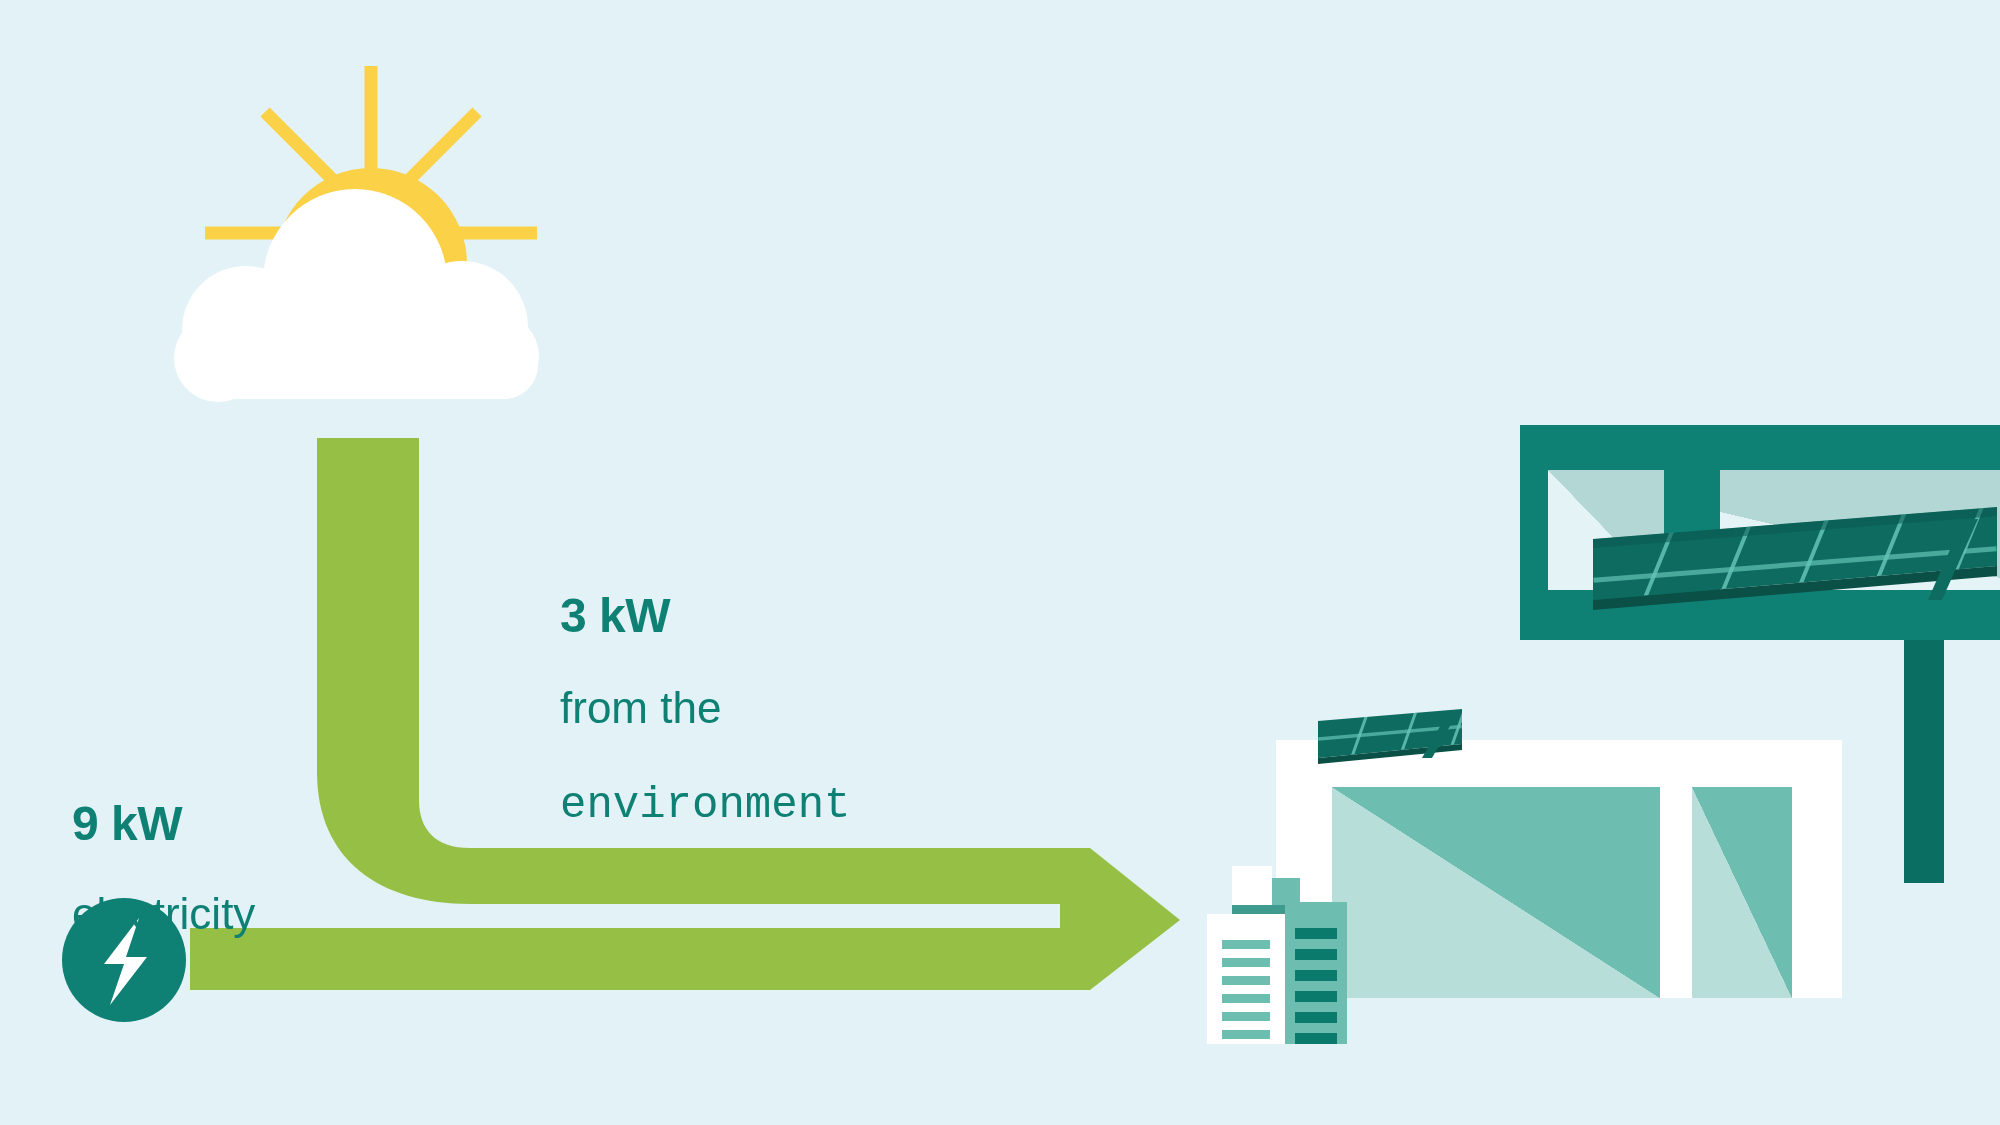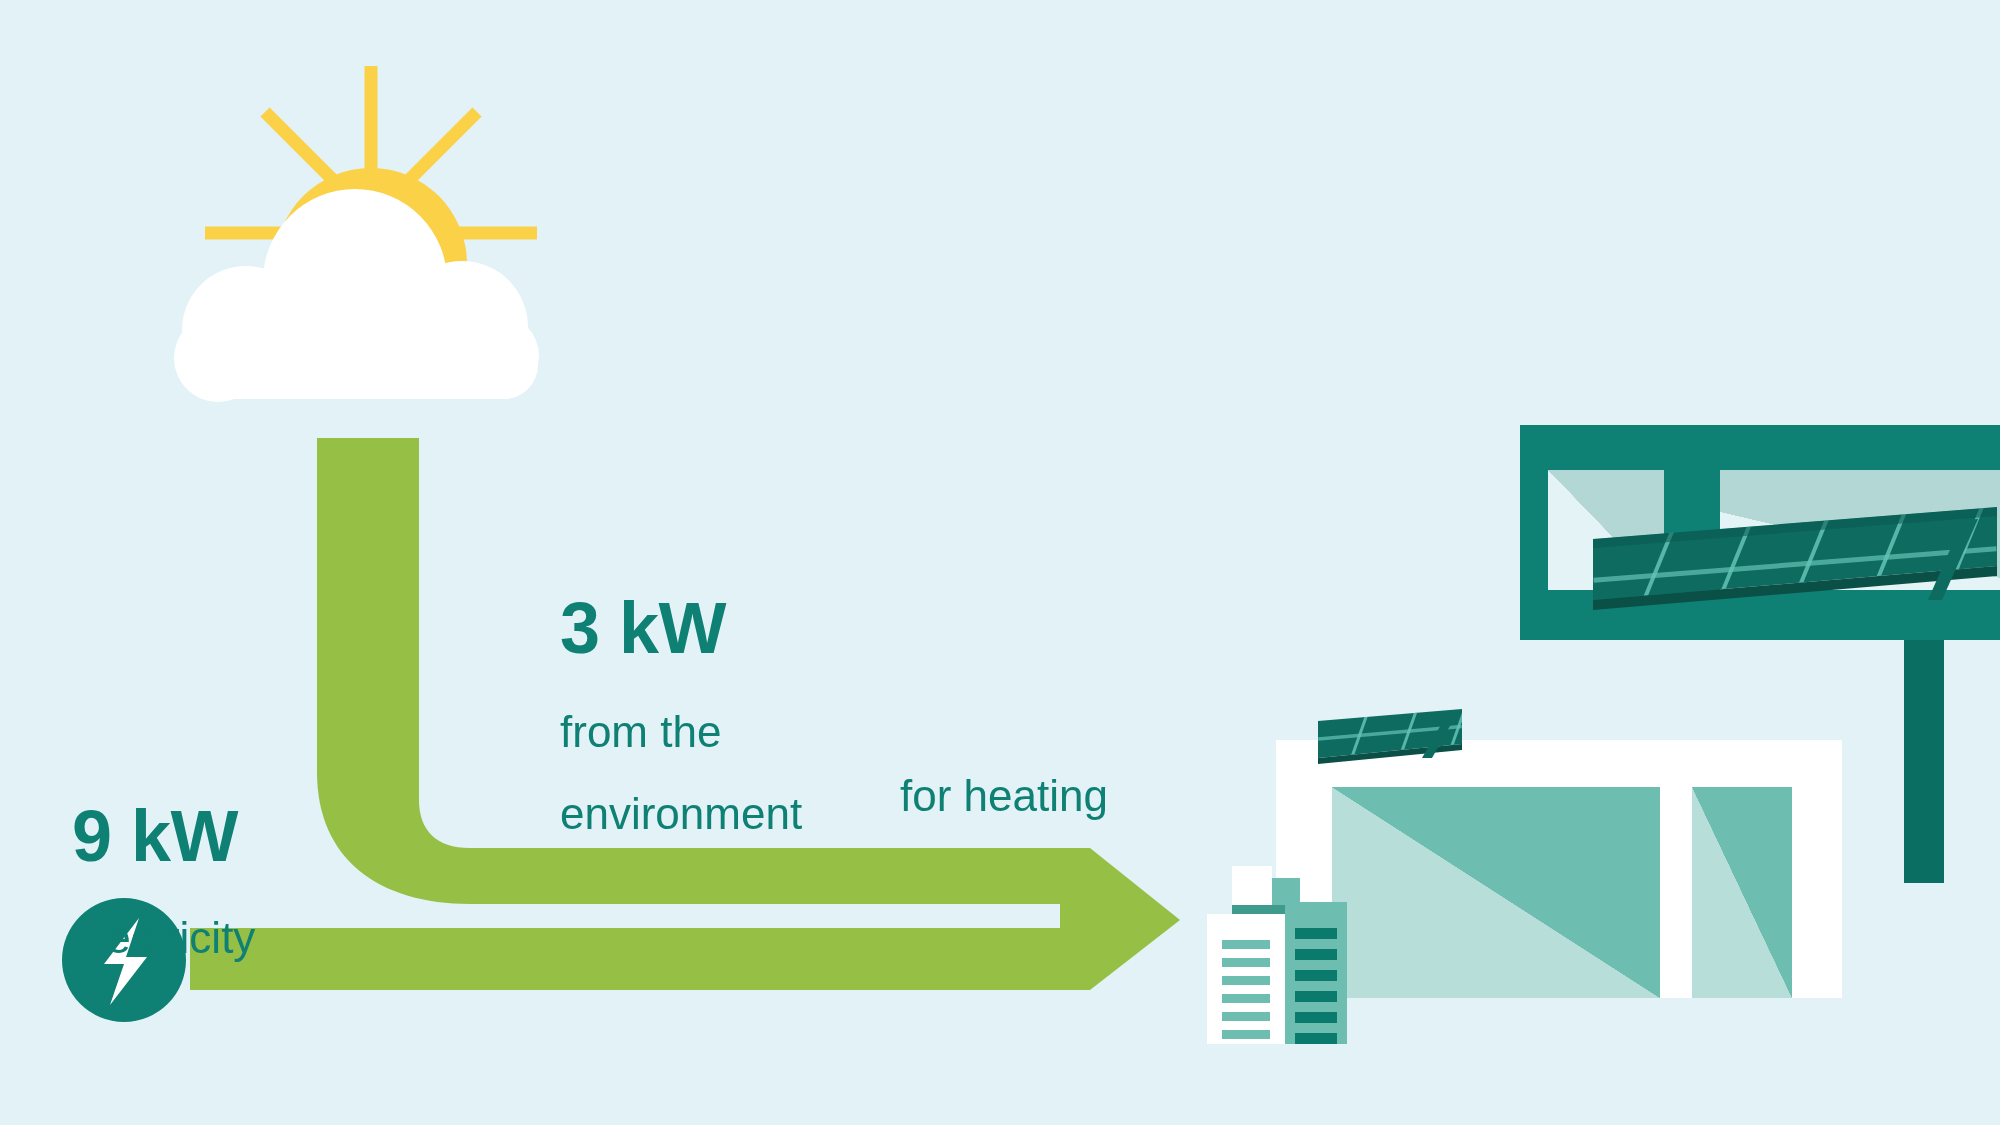--- a/index.html
+++ b/index.html
@@ -24,21 +24,21 @@
     display: block;
   }
   .lbl {
     position: absolute;
     color: #0e8074;
     line-height: 1.0;
     white-space: pre;
   }
   .lbl .big {
     display: block;
-    font-size: 72px;
+    font-size: 48px;
     font-weight: bold;
     letter-spacing: -0.5px;
   }
   .lbl .sub {
     display: block;
     font-size: 44px;
     font-weight: normal;
     margin-top: 10px;
     line-height: 1.08;
   }
@@ -208,20 +208,19 @@
   </svg>
 
   <div class="lbl" id="label-electricity">
     <span class="big">9 kW</span>
     <span class="sub">electricity</span>
   </div>
 
   <div class="lbl" id="label-environment">
     <span class="big">3 kW</span>
     <span class="sub">from the</span>
-    <span class="sub" style="margin-top:2px;">environment</span>
+    <span class="sub" style="margin-top:18px;font-family:Liberation Mono, monospace;">environment</span>
   </div>
 
   <div class="lbl" id="label-heating">
-    <span class="sub">for heating</span>
   </div>
 
 </div>
 
 </body></html>

